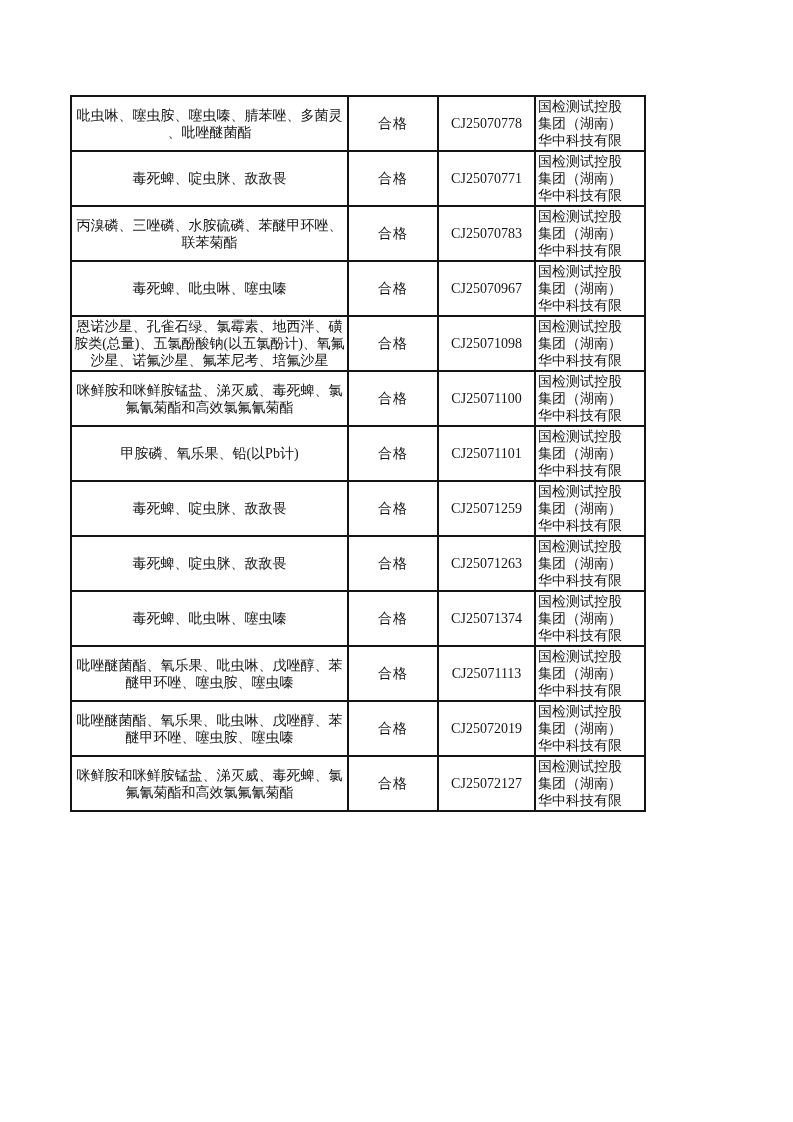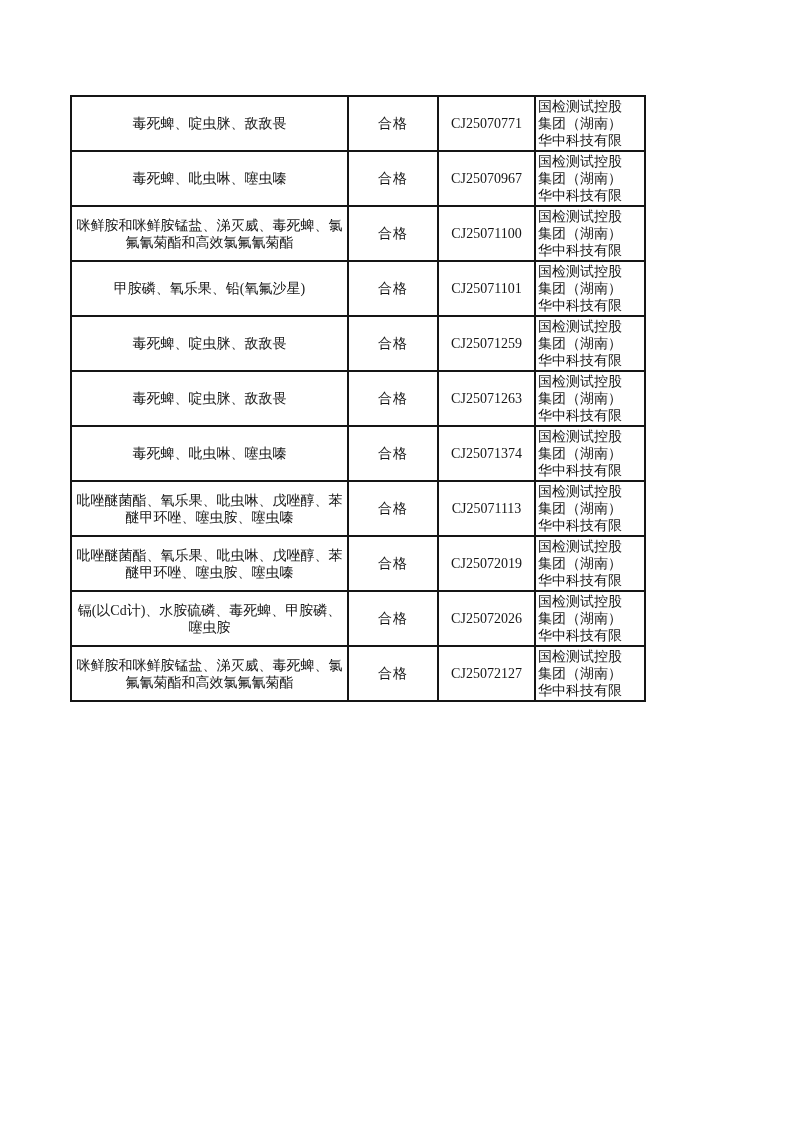--- a/index.html
+++ b/index.html
@@ -64,52 +64,76 @@
 
 <div class="page">
   <table class="results">
     <colgroup>
       <col style="width:277px">
       <col style="width:90px">
       <col style="width:97px">
       <col style="width:110px">
     </colgroup>
     <tbody>
+  <tr>
+    <td class="items">吡虫啉、噻虫胺、噻虫嗪、腈苯唑、多菌灵、吡唑醚菌酯</td>
+    <td class="result">合格</td>
+    <td class="report">CJ25070778</td>
+    <td class="org">国检测试控股
+集团（湖南）
+华中科技有限</td>
+  </tr>
 
   <tr>
     <td class="items">毒死蜱、啶虫脒、敌敌畏</td>
     <td class="result">合格</td>
     <td class="report">CJ25070771</td>
     <td class="org">国检测试控股
 集团（湖南）
 华中科技有限</td>
   </tr>
 
+  <tr>
+    <td class="items">丙溴磷、三唑磷、水胺硫磷、苯醚甲环唑、联苯菊酯</td>
+    <td class="result">合格</td>
+    <td class="report">CJ25070783</td>
+    <td class="org">国检测试控股
+集团（湖南）
+华中科技有限</td>
+  </tr>
 
   <tr>
     <td class="items">毒死蜱、吡虫啉、噻虫嗪</td>
     <td class="result">合格</td>
     <td class="report">CJ25070967</td>
     <td class="org">国检测试控股
 集团（湖南）
 华中科技有限</td>
   </tr>
 
+  <tr>
+    <td class="items">恩诺沙星、孔雀石绿、氯霉素、地西泮、磺胺类(总量)、五氯酚酸钠(以五氯酚计)、氧氟沙星、诺氟沙星、氟苯尼考、培氟沙星</td>
+    <td class="result">合格</td>
+    <td class="report">CJ25071098</td>
+    <td class="org">国检测试控股
+集团（湖南）
+华中科技有限</td>
+  </tr>
 
   <tr>
     <td class="items">咪鲜胺和咪鲜胺锰盐、涕灭威、毒死蜱、氯氟氰菊酯和高效氯氟氰菊酯</td>
     <td class="result">合格</td>
     <td class="report">CJ25071100</td>
     <td class="org">国检测试控股
 集团（湖南）
 华中科技有限</td>
   </tr>
 
   <tr>
-    <td class="items">甲胺磷、氧乐果、铅(氧氟沙星)</td>
+    <td class="items">甲胺磷、氧乐果、铅(以Pb计)</td>
     <td class="result">合格</td>
     <td class="report">CJ25071101</td>
     <td class="org">国检测试控股
 集团（湖南）
 华中科技有限</td>
   </tr>
 
   <tr>
     <td class="items">毒死蜱、啶虫脒、敌敌畏</td>
     <td class="result">合格</td>
@@ -148,28 +172,20 @@
 
   <tr>
     <td class="items">吡唑醚菌酯、氧乐果、吡虫啉、戊唑醇、苯醚甲环唑、噻虫胺、噻虫嗪</td>
     <td class="result">合格</td>
     <td class="report">CJ25072019</td>
     <td class="org">国检测试控股
 集团（湖南）
 华中科技有限</td>
   </tr>
 
-  <tr>
-    <td class="items">镉(以Cd计)、水胺硫磷、毒死蜱、甲胺磷、噻虫胺</td>
-    <td class="result">合格</td>
-    <td class="report">CJ25072026</td>
-    <td class="org">国检测试控股
-集团（湖南）
-华中科技有限</td>
-  </tr>
 
 
 
   <tr>
     <td class="items">咪鲜胺和咪鲜胺锰盐、涕灭威、毒死蜱、氯氟氰菊酯和高效氯氟氰菊酯</td>
     <td class="result">合格</td>
     <td class="report">CJ25072127</td>
     <td class="org">国检测试控股
 集团（湖南）
 华中科技有限</td>

